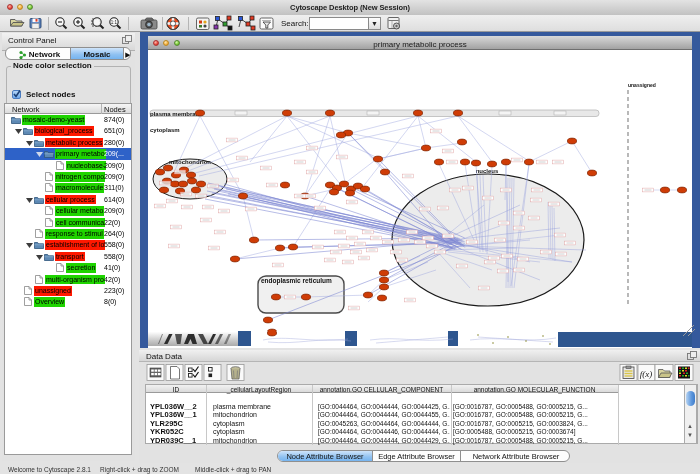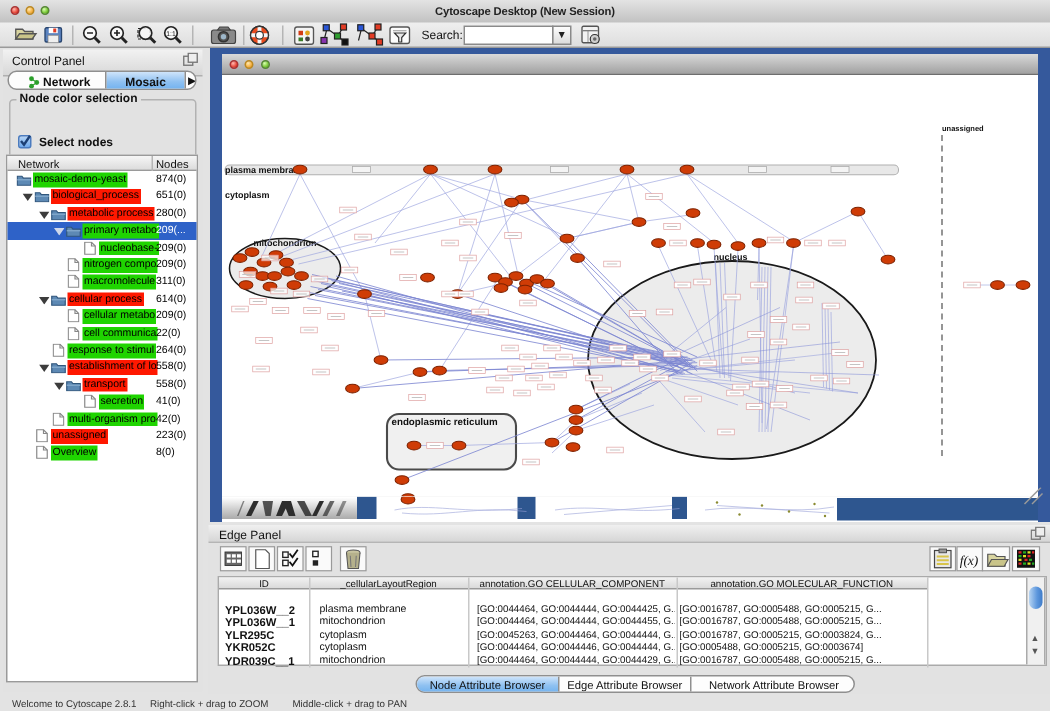--- a/index.html
+++ b/index.html
@@ -318,20 +318,21 @@
 <div id="netwin" class="abs" style="left:140px;top:32px;width:560px;height:316px;">
 
   <div class="abs" style="left:0;top:0;width:560px;height:4px;background:#35599c;"></div>
   <div class="abs" style="left:0;top:0;width:8px;height:316px;background:#35599c;"></div>
   <div class="abs" style="left:552px;top:0;width:8px;height:316px;background:#35599c;"></div>
 
   <div class="abs" style="left:8px;top:4px;width:544px;height:14px;background:linear-gradient(#d9d9d9,#bdbdbd 50%,#a2a2a2);border-bottom:1px solid #6e6e6e;">
     <div class="tl" style="left:5px;background:radial-gradient(circle at 35% 30%,#ffb8b0,#e94b3c 60%,#b01c10);border:1px solid #a33;"></div>
     <div class="tl" style="left:15px;background:radial-gradient(circle at 35% 30%,#ffe9b0,#f6b244 60%,#cf8618);border:1px solid #b82;"></div>
     <div class="tl" style="left:26px;background:radial-gradient(circle at 35% 30%,#d8ffb0,#7ccb37 60%,#4f9414);border:1px solid #583;"></div>
+    <div class="abs" style="left:0;right:0;top:3.5px;text-align:center;font-size:8px;color:#1a1a1a;">primary metabolic process</div>
   </div>
 
   <div class="abs" style="left:8px;top:18px;width:544px;height:281px;background:#fff;overflow:hidden;">
     <svg id="netsvg" width="544" height="281" viewBox="148 50 544 281" style="position:absolute;left:0;top:0;" preserveAspectRatio="xMinYMin slice">
           <rect x="150" y="110" width="449" height="6.5" rx="3" fill="#e8e8e8" stroke="#b0b0b0" stroke-width="0.7"></rect>
           <text x="150" y="115.5" font-size="6" font-weight="bold" fill="#111">plasma membrane</text>
           <text x="150" y="132" font-size="6" font-weight="bold" fill="#111">cytoplasm</text>
           <ellipse cx="190" cy="179" rx="37" ry="20" fill="#ececec" stroke="#1a1a1a" stroke-width="1"></ellipse>
           <text x="190" y="164" font-size="6" font-weight="bold" fill="#111" text-anchor="middle">mitochondrion</text>
           <ellipse cx="488" cy="240" rx="96" ry="66" fill="#ececec" stroke="#1a1a1a" stroke-width="1.2"></ellipse>
@@ -737,21 +738,21 @@
         <g stroke="#9a9a9a" stroke-width="1" fill="none">
           <line x1="2" y1="11" x2="13" y2="0"></line>
           <line x1="7" y1="11" x2="14" y2="4"></line>
         </g>
       </svg>
 </div>
 
 <div id="dpanel" class="abs" style="left:139px;top:350px;width:561px;height:113px;background:#e2e2e2;">
 
   <div class="abs" style="left:0;top:0;width:561px;height:12px;background:linear-gradient(#f0f0f0,#d6d6d6);border-bottom:1px solid #b5b5b5;">
-    <span class="abs" style="left:7px;top:1.5px;font-size:8px;color:#111;">Edge Panel</span>
+    <span class="abs" style="left:7px;top:1.5px;font-size:8px;color:#111;">Data Data</span>
     <svg width="10" height="9" style="position:absolute;right:3px;top:1px;">
           <rect x="0.5" y="2.5" width="6" height="6" fill="none" stroke="#777" stroke-width="0.9"></rect>
           <rect x="3.5" y="0.5" width="6" height="6" fill="#eee" stroke="#777" stroke-width="0.9"></rect>
         </svg>
   </div>
 
   <div class="abs" style="left:0;top:12px;width:561px;height:21px;">
     <svg width="561" height="21" style="position:absolute;left:0;top:0;">
       <g fill="#fafafa" stroke="#9a9a9a" stroke-width="0.8">
         <rect x="8" y="2.5" width="17" height="16"></rect>

